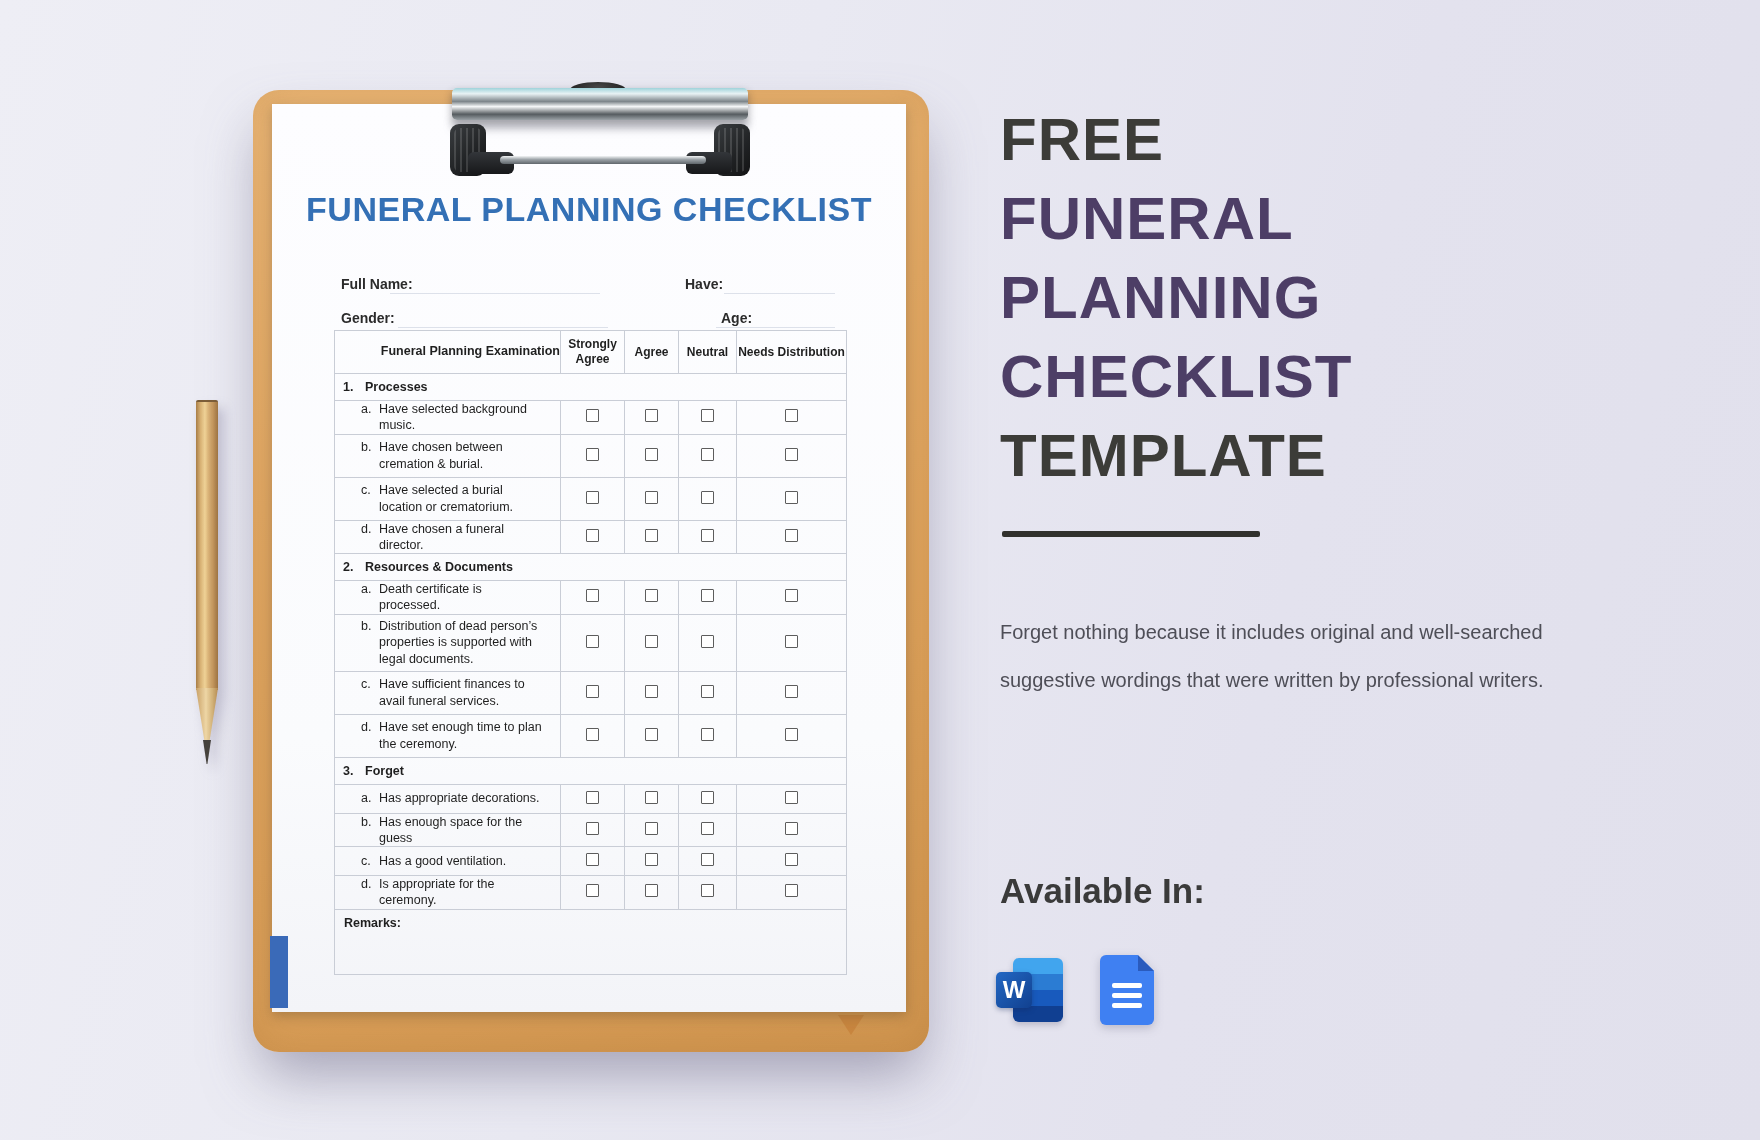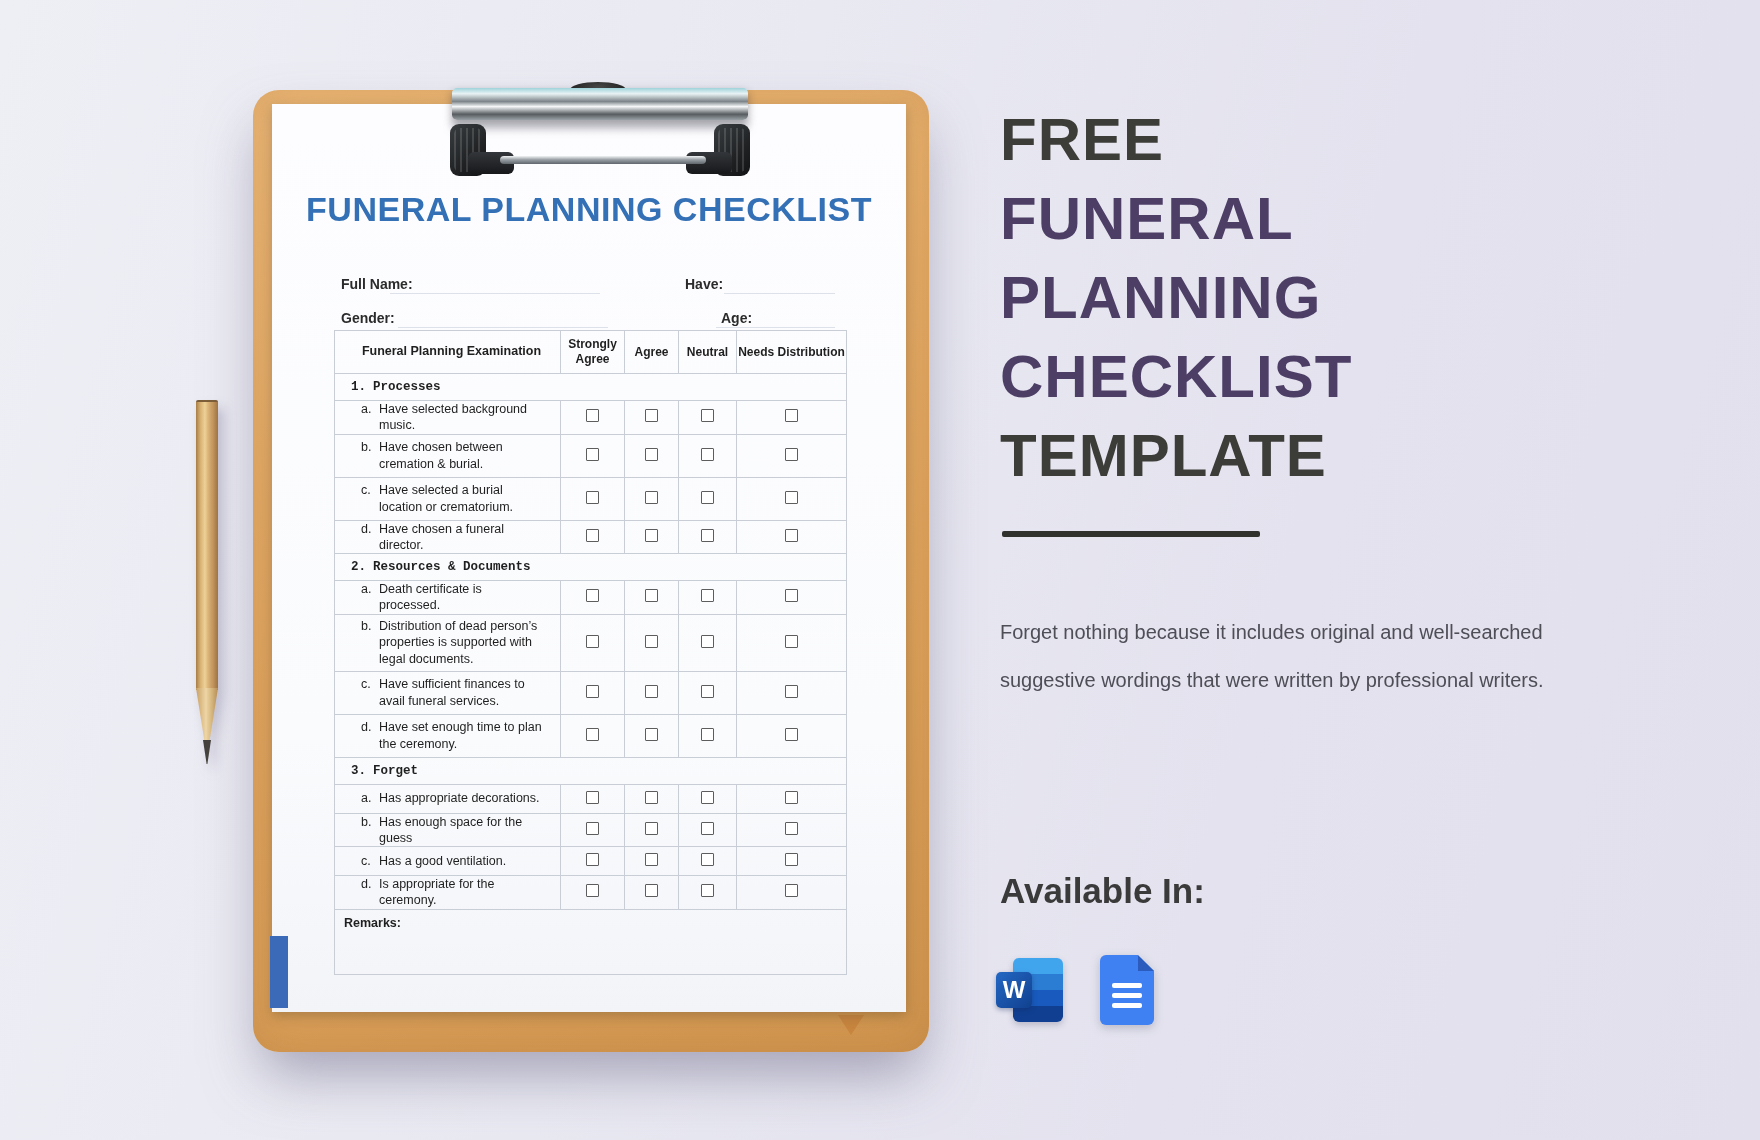--- a/index.html
+++ b/index.html
@@ -64,22 +64,22 @@
   
   .doc-title{position:absolute;left:272px;top:190px;width:634px;text-align:center;
     color:#3470b5;font-size:34px;font-weight:bold;letter-spacing:.5px;}
   .field-label{position:absolute;font-size:14px;font-weight:bold;color:#2b2b2b;}
   .field-line{position:absolute;height:1px;background:#dde1ea;}
 
   .chk-table{position:absolute;left:334px;top:330px;width:512px;border-collapse:collapse;
     table-layout:fixed;font-size:12.5px;color:#1f1f1f;}
   .chk-table td,.chk-table th{border:1px solid #c9cdd6;padding:0;}
   .chk-table th{font-size:12px;font-weight:bold;text-align:center;height:42px;line-height:1.25;}
-  .chk-table th.th-desc{text-align:center;padding-left:8px;font-size:12.5px;}
-  .sec td{height:26px;font-weight:bold;padding-left:16px;font-family:Liberation Mono, monospace;}
+  .chk-table th.th-desc{text-align:right;padding-left:8px;font-size:12.5px;}
+  .sec td{height:26px;font-weight:bold;padding-left:8px;}
   .sec-num{display:inline-block;width:22px;}
   .r1 td{height:28px;}
   .r2 td{height:42px;}
   .r3 td{height:56px;}
   .desc-cell{padding-left:26px !important;line-height:1.3;}
   .letter{display:inline-block;width:18px;vertical-align:top;}
   .itext{display:inline-block;max-width:166px;vertical-align:top;}
   .cb-cell{text-align:center;vertical-align:middle;}
   .cb{display:inline-block;width:11px;height:11px;border:1.5px solid #5d5d5d;background:#fff;border-radius:1px;}
   .remarks-row td{height:58px;vertical-align:top;padding:6px 0 0 9px;font-weight:bold;}

